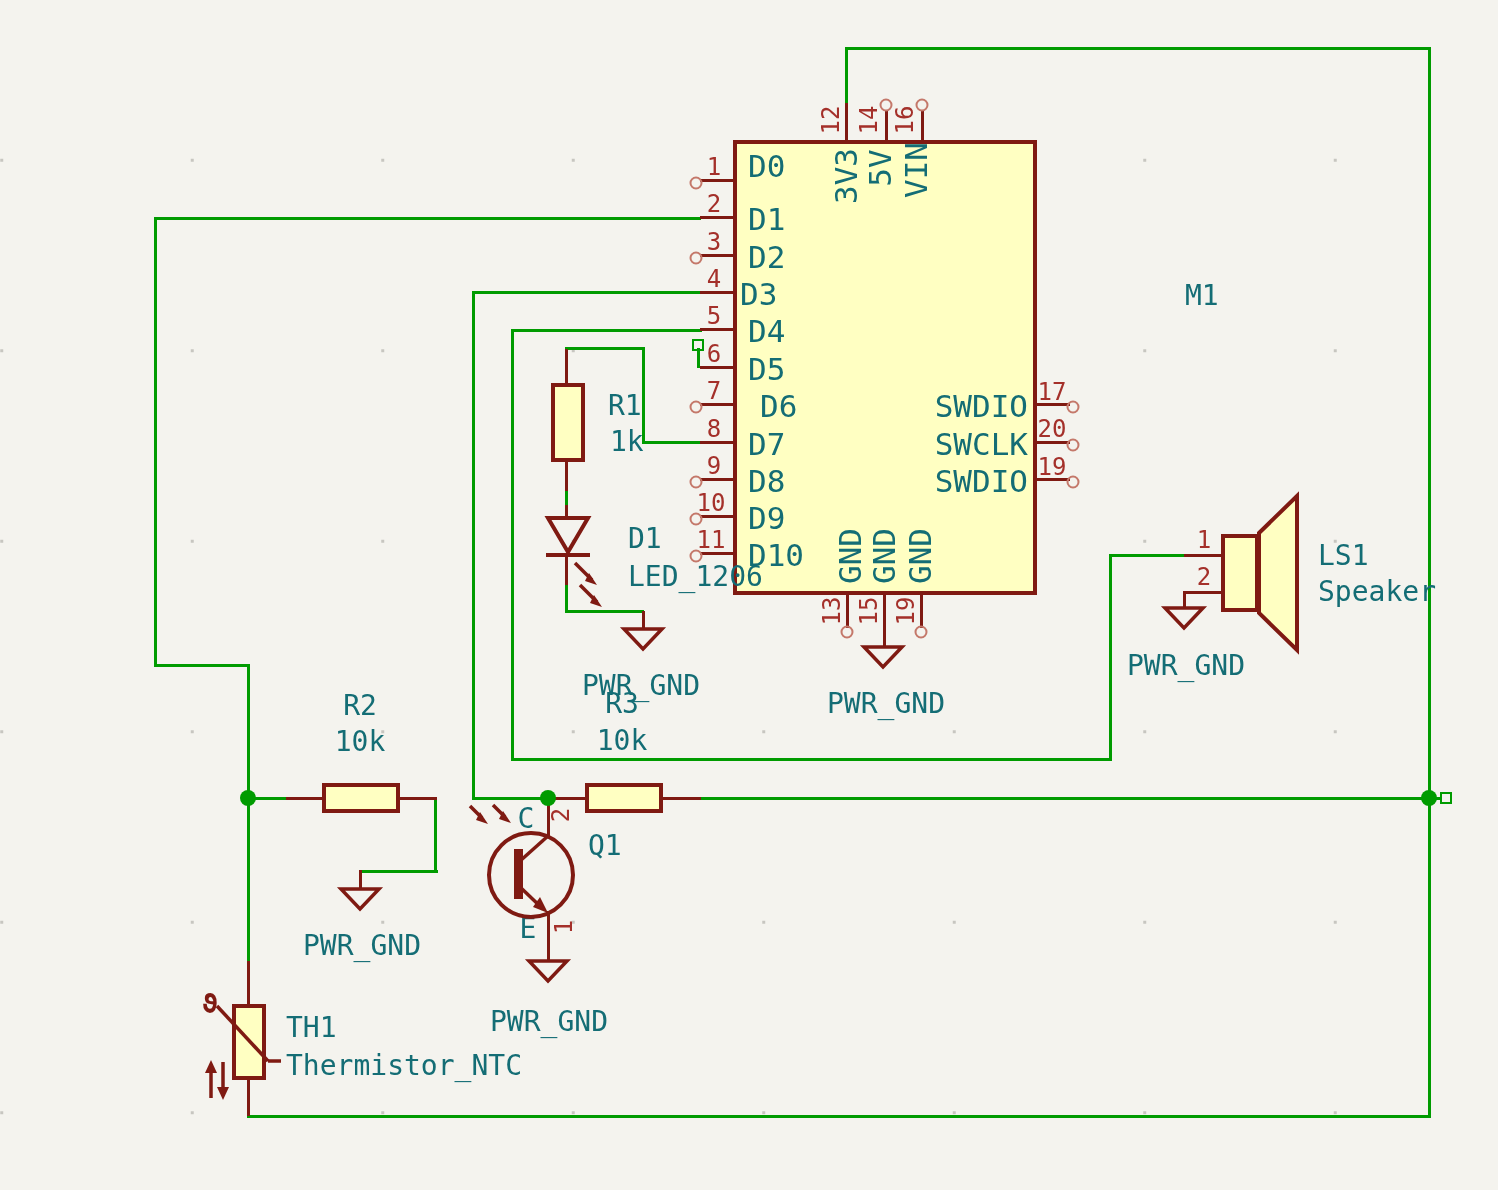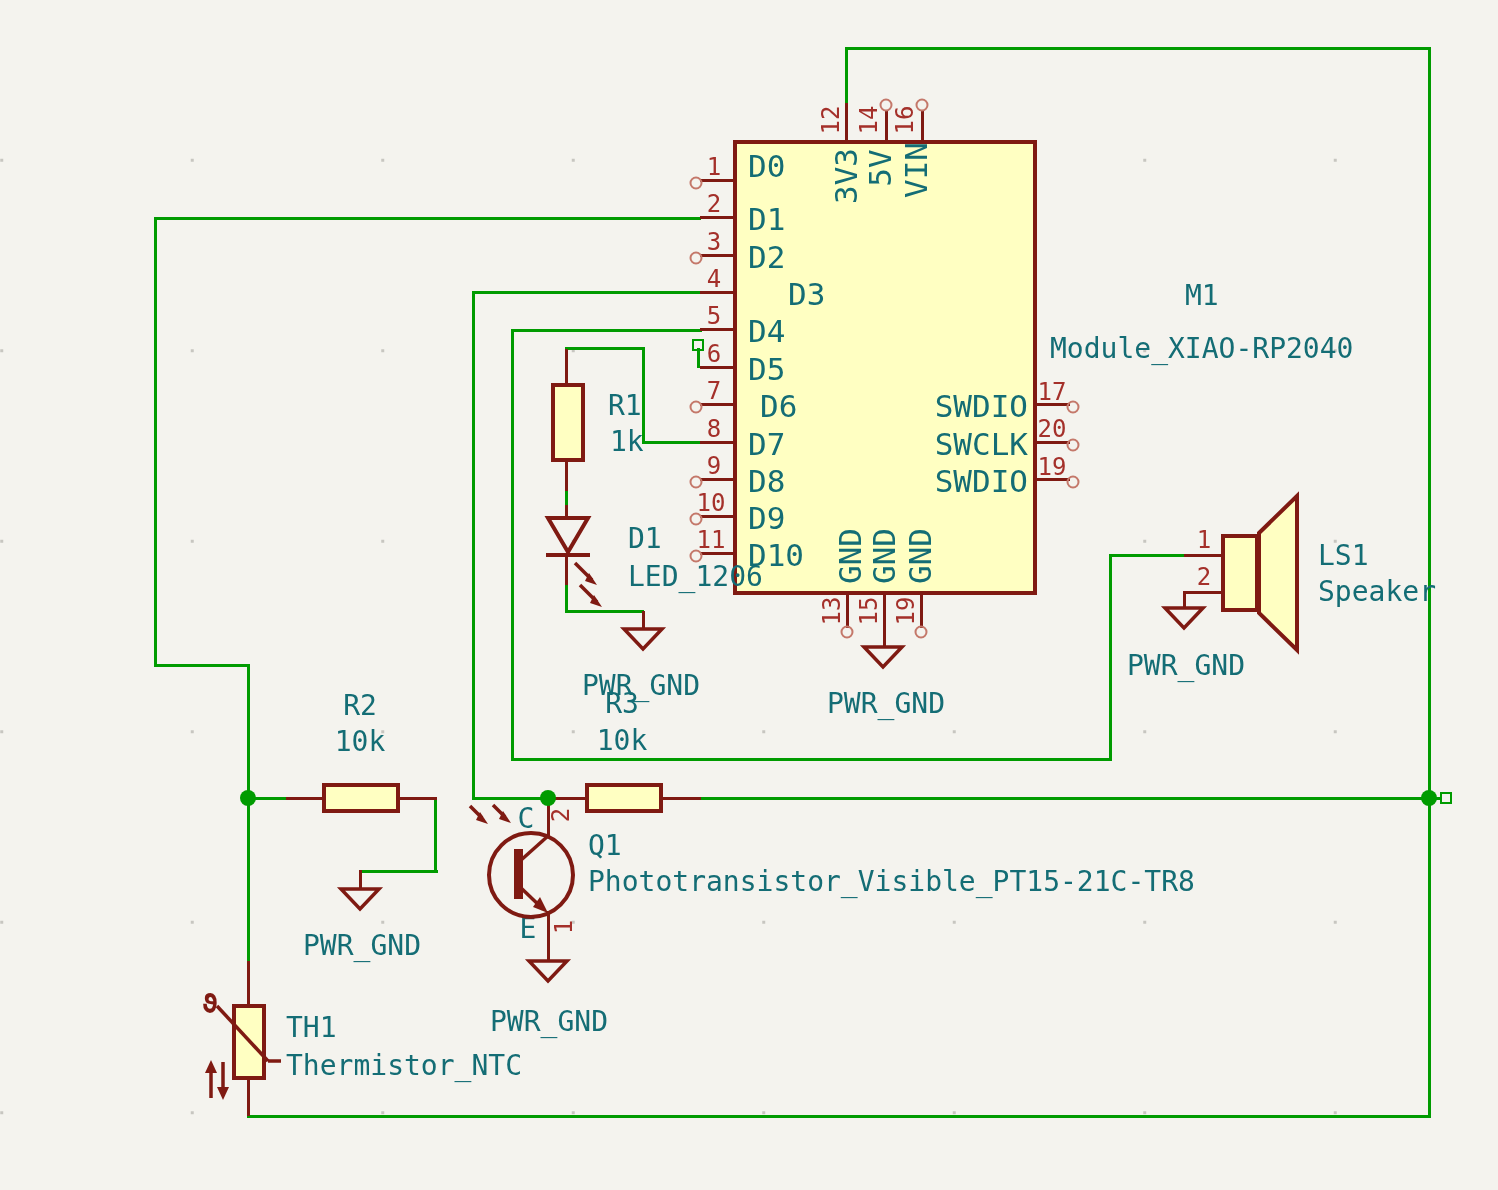--- a/index.html
+++ b/index.html
@@ -86,21 +86,21 @@
   <div class="t num" style="left:714px;top:354px">6</div>
   <div class="t num" style="left:714px;top:391px">7</div>
   <div class="t num" style="left:714px;top:429px">8</div>
   <div class="t num" style="left:714px;top:466px">9</div>
   <div class="t num" style="left:711px;top:503px">10</div>
   <div class="t num" style="left:711px;top:540px">11</div>
 
   <div class="t tl pn" style="left:748px;top:166px">D0</div>
   <div class="t tl pn" style="left:748px;top:219px">D1</div>
   <div class="t tl pn" style="left:748px;top:257px">D2</div>
-  <div class="t tl pn" style="left:788px;top:294px">D3</div>
+  <div class="t tl pn" style="left:740px;top:294px">D3</div>
   <div class="t tl pn" style="left:748px;top:331px">D4</div>
   <div class="t tl pn" style="left:748px;top:369px">D5</div>
   <div class="t tl pn" style="left:760px;top:406px">D6</div>
   <div class="t tl pn" style="left:748px;top:444px">D7</div>
   <div class="t tl pn" style="left:748px;top:481px">D8</div>
   <div class="t tl pn" style="left:748px;top:518px">D9</div>
   <div class="t tl pn" style="left:748px;top:555px">D10</div>
 
   <div class="p" style="left:1035px;top:403px;width:35px;height:3px"></div>
   <div class="p" style="left:1035px;top:441px;width:35px;height:3px"></div>
@@ -126,21 +126,20 @@
   <div class="p" style="left:882.5px;top:593px;width:3px;height:54px"></div>
   <div class="p" style="left:919.5px;top:593px;width:3px;height:35px"></div>
   <div class="t num rot" style="left:832px;top:611px">13</div>
   <div class="t num rot" style="left:869px;top:611px">15</div>
   <div class="t num rot" style="left:906px;top:611px">19</div>
   <div class="t pn rot" style="left:850px;top:556px">GND</div>
   <div class="t pn rot" style="left:884px;top:556px">GND</div>
   <div class="t pn rot" style="left:920px;top:556px">GND</div>
 
   <div class="t tl" style="left:1185px;top:296px">M1</div>
-  <div class="t tl" style="left:1050px;top:349px">Module_XIAO-RP2040</div>
   <div class="t" style="left:886px;top:704px">PWR_GND</div>
 
   <div class="p" style="left:565px;top:349px;width:3px;height:34px"></div>
   <div class="p" style="left:565px;top:462px;width:3px;height:29px"></div>
   <div class="p" style="left:565px;top:505px;width:3px;height:14px"></div>
   <div class="body" style="left:551px;top:383px;width:34px;height:79px"></div>
   <div class="t tl" style="left:608px;top:406px">R1</div>
   <div class="t tl" style="left:610px;top:442px">1k</div>
 
   <div class="p" style="left:565px;top:556px;width:3px;height:29px"></div>
@@ -155,21 +154,20 @@
   <div class="t" style="left:622px;top:704px">R3</div>
   <div class="t" style="left:622px;top:741px">10k</div>
 
   <div class="p" style="left:546.5px;top:797px;width:3px;height:40px"></div>
   <div class="p" style="left:546.5px;top:911px;width:3px;height:51px"></div>
   <div class="t" style="left:526px;top:819px">C</div>
   <div class="t num rot" style="left:561px;top:815px">2</div>
   <div class="t" style="left:528px;top:929px">E</div>
   <div class="t num rot" style="left:564px;top:927px">1</div>
   <div class="t tl" style="left:588px;top:846px">Q1</div>
-  <div class="t tl" style="left:588px;top:882px">Phototransistor_Visible_PT15-21C-TR8</div>
   <div class="t" style="left:549px;top:1022px">PWR_GND</div>
 
   <div class="p" style="left:286px;top:796.5px;width:36px;height:3px"></div>
   <div class="p" style="left:400px;top:796.5px;width:37px;height:3px"></div>
   <div class="p" style="left:358.5px;top:870px;width:3px;height:20px"></div>
   <div class="body" style="left:322px;top:783px;width:78px;height:30px"></div>
   <div class="t" style="left:360px;top:706px">R2</div>
   <div class="t" style="left:360px;top:742px">10k</div>
   <div class="t" style="left:362px;top:946px">PWR_GND</div>
 

